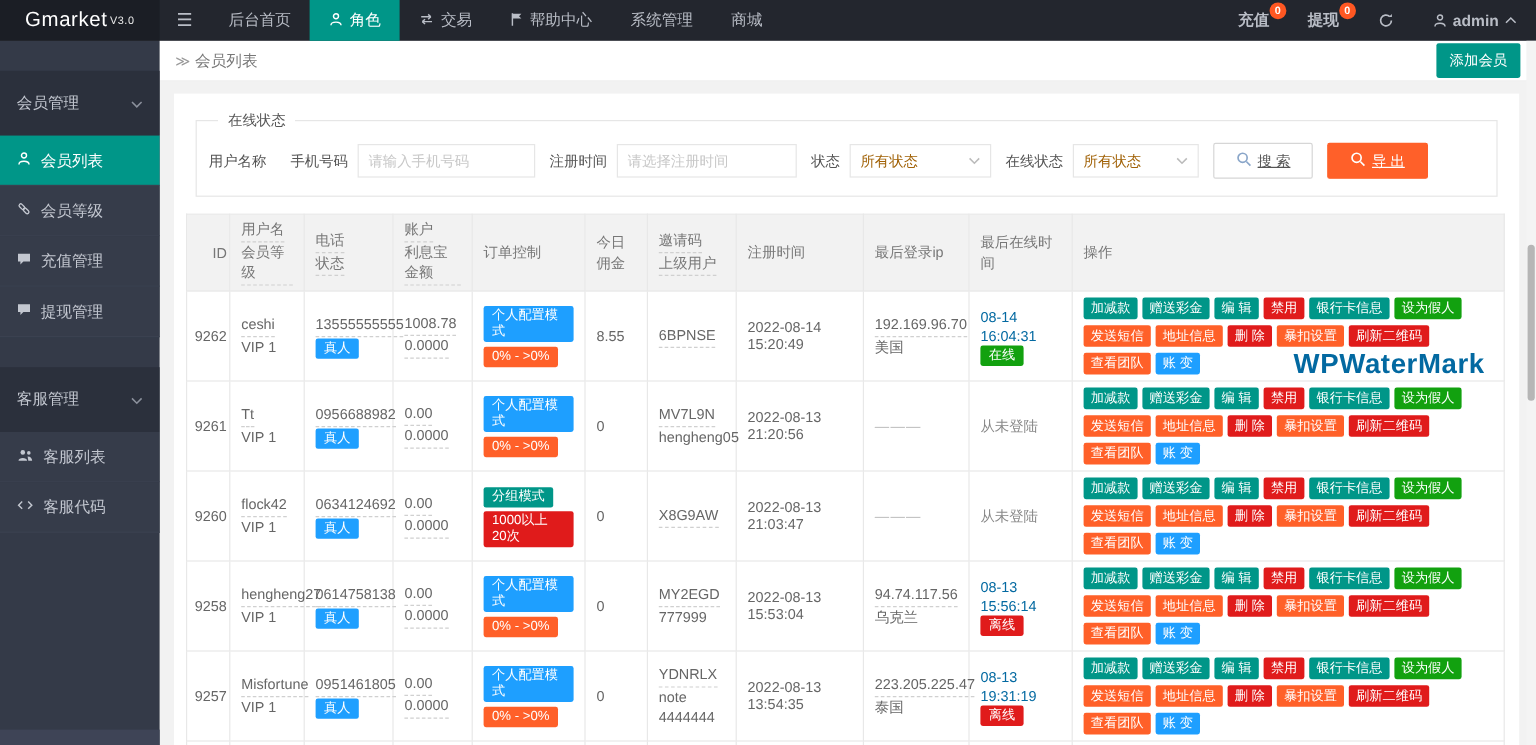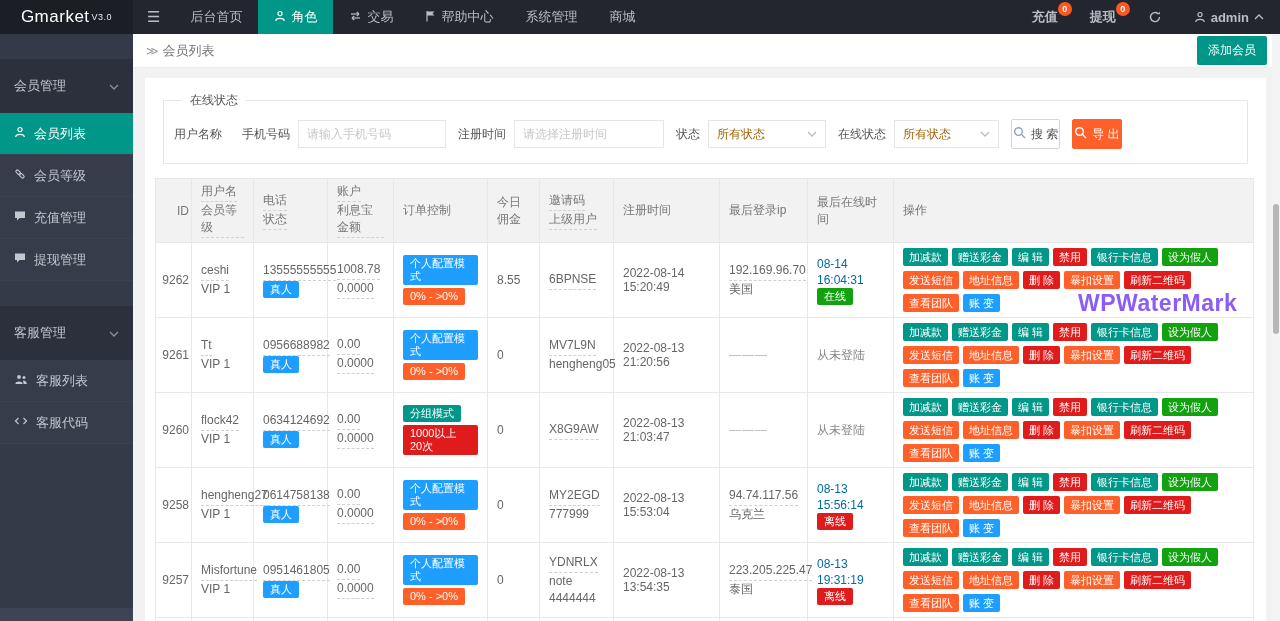--- a/index.html
+++ b/index.html
@@ -58,21 +58,21 @@
   .search-row { display:flex; align-items:center; gap:12px; }
   .fgroup { display:flex; align-items:center; }
   .flabel { font-size:12px; color:#555; margin-right:8px; white-space:nowrap; }
   .fgroup input { height:28px; border:1px solid #e6e6e6; font-size:12px;
     padding:0 8px; color:#666; outline:none; }
   .fgroup input::placeholder { color:#c8c8c8; }
   .fselect { height:28px; border:1px solid #e6e6e6; font-size:12px; color:#a16207;
     display:flex; align-items:center; justify-content:space-between;
     padding:0 8px; cursor:pointer; background:#fff; }
   .btn { height:30px; display:inline-flex; align-items:center; gap:5px;
-    font-size:12px; border-radius:2px; padding:0 1px; cursor:pointer; }
+    font-size:12px; border-radius:2px; padding:0 18px; cursor:pointer;text-decoration:underline; }
   .btn.search-btn { background:#fff; border:1px solid #d6d6d6; color:#555; }
   .btn.export-btn { background:#ff6029; border:1px solid #ff6029; color:#fff; }
 
   
   table.grid { width:1098px; border-collapse:collapse; table-layout:fixed;
     font-size:12px; color:#666; }
   table.grid th, table.grid td { border:1px solid #e8e8e8; vertical-align:middle; }
   table.grid th { background:#f2f2f2; font-weight:normal; color:#777;
     height:40px; text-align:left; padding:4px 9px; }
   table.grid th.c, table.grid td.c { text-align:right; padding:4px 2px; }
@@ -88,21 +88,21 @@
   .bg-orange { background:#ff6029; }
   .muted { color:#888; }
   .time-red { color:#0369a1; line-height:16px; }
   .ipline { color:#b9b9b9; letter-spacing:1px; }
   .abtns { display:flex; flex-wrap:wrap; gap:4px; row-gap:5px; max-width:356px; }
   .abtn { display:inline-block; color:#fff; font-size:11px; border-radius:2px;
     padding:3px 6px; line-height:12px; white-space:nowrap; cursor:pointer; }
 
   
   .watermark { position:absolute; top:290px; left:1078px; z-index:60;
-    font-size:23px; font-weight:bold; color:#8b5cf6; letter-spacing:.5px; pointer-events:none; }
+    font-size:23px; font-weight:bold; color:#0369a1; letter-spacing:.5px; pointer-events:none; }
   .scrollbar { position:absolute; top:34px; right:0; width:8px; bottom:0;
     background:#f4f4f4; z-index:70; }
   .scroll-thumb { position:absolute; top:170px; right:1px; width:6px; height:130px;
     background:#b6b6b6; border-radius:3px; }
 </style>
 </head>
 <body>
 
 <div class="navbar">
   <div class="logo">

